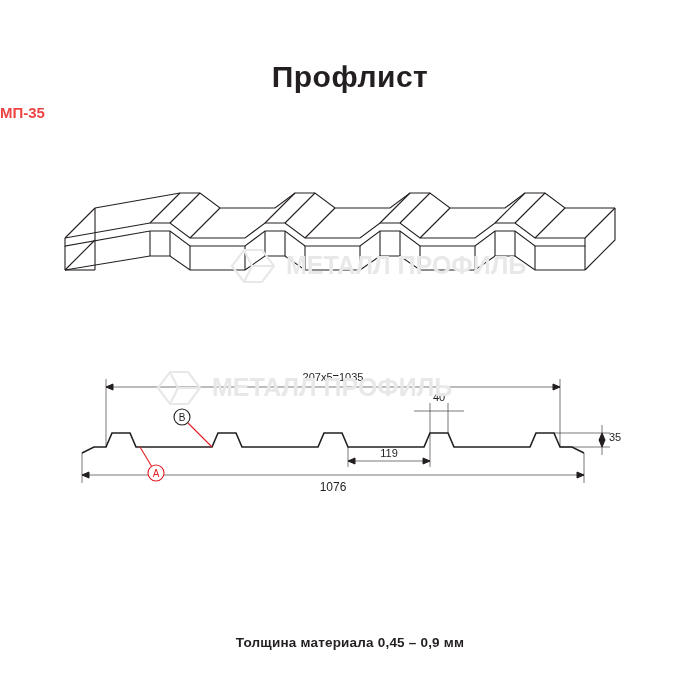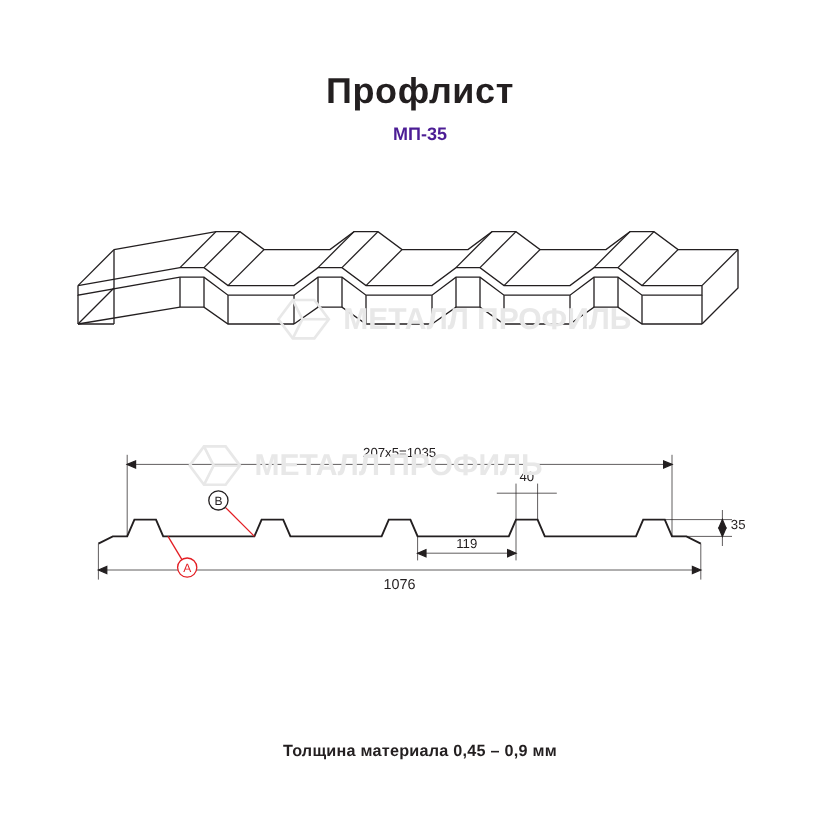--- a/index.html
+++ b/index.html
@@ -30,28 +30,27 @@
     font-size: 30px;
     font-weight: bold;
     letter-spacing: 0.5px;
     color: #231f20;
   }
   .subtitle {
     position: absolute;
     top: 104px;
     left: 0;
     width: 700px;
-    text-align: center;
     font-size: 15px;
     font-weight: bold;
-    color: #4c1d95;
+    color: #ef4444;
   }
   .footnote {
     position: absolute;
-    top: 618px;
+    top: 635px;
     left: 0;
     width: 700px;
     text-align: center;
     font-size: 13.5px;
     font-weight: bold;
     letter-spacing: 0.2px;
     color: #231f20;
   }
   
   .iso-wrap {

